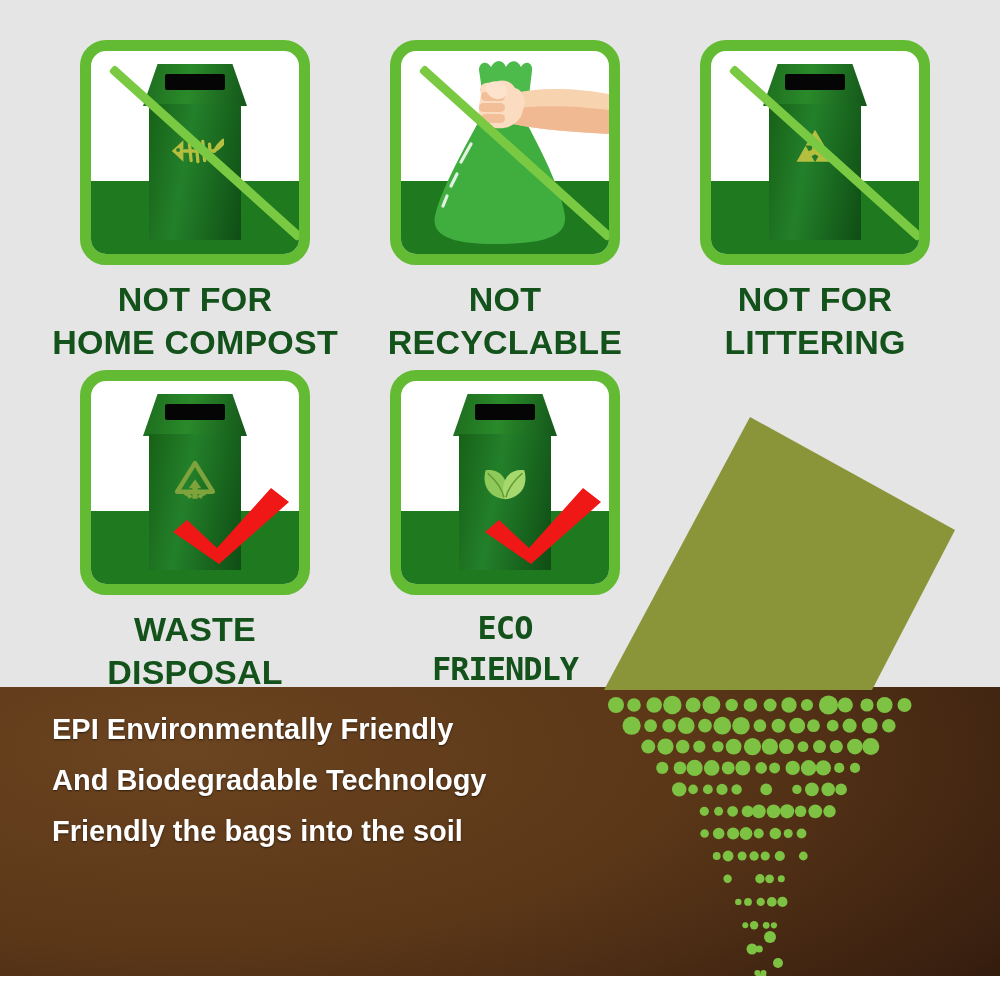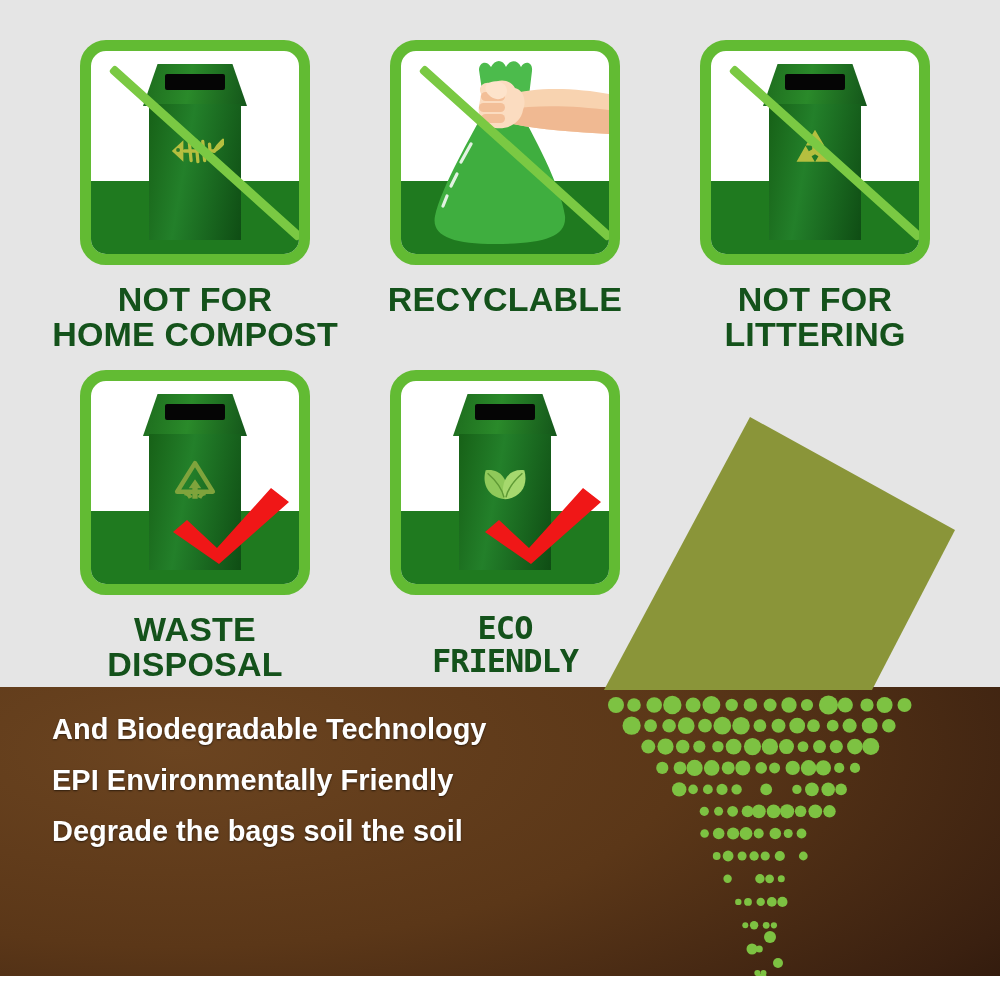--- a/index.html
+++ b/index.html
@@ -81,21 +81,21 @@
   .caption{
     position:absolute;left:0;right:0;top:242px;
     text-align:center;
     color:#14521b;
     font-weight:700;
     line-height:1.02;
     letter-spacing:0.2px;
   }
   .caption .l1,.caption .l2{display:block;white-space:nowrap;}
   .caption .l1{font-size:34px;}
-  .caption .l2{font-size:34px;}
+  .caption .l2{font-size:34px;margin-top:8px;}
   .caption.mono{font-family:"DejaVu Sans Mono", monospace;font-weight:700;letter-spacing:-1px;}
   .caption.mono .l1{font-size:32px;}
   .caption.mono .l2{font-size:32px;}
 
   
   .olive-sheet{
     position:absolute;left:0;top:0;width:1000px;height:1000px;
     z-index:3;pointer-events:none;
   }
 
@@ -183,20 +183,21 @@
               <rect x="78" y="45" width="26" height="9" rx="4.5"></rect>
               <rect x="80" y="56" width="24" height="9" rx="4.5"></rect>
             </g>
 
             <path d="M86 26 C94 20 106 24 106 33 C106 40 98 43 92 40 C86 37 82 30 86 26 Z" fill="#fde3cb"></path>
           </svg>
         </div>
         <div class="slash"></div>
       </div>
       <div class="caption">
+        <span class="l1">NOT</span>
         <span class="l2">RECYCLABLE</span>
       </div>
     </div>
 
     <div class="icon-cell r1 c3">
       <div class="icon-frame">
         <div class="ground"></div>
         <div class="bin">
           <div class="lid"></div>
           <div class="slot"></div>
@@ -392,19 +393,19 @@
           <circle cx="757.4" cy="286.0" r="3.1"></circle>
           <circle cx="763.5" cy="286.0" r="3.0"></circle>
           <circle cx="770" cy="250" r="6"></circle>
           <circle cx="752" cy="262" r="5.5"></circle>
           <circle cx="778" cy="276" r="5"></circle>
           <circle cx="762" cy="292" r="5.5"></circle>
         </g>
     </svg>
 
     <div class="soil-text">
+      <span class="line">EPI Environmentally Friendly</span>
       <span class="line">And Biodegradable Technology</span>
-      <span class="line">EPI Environmentally Friendly</span>
-      <span class="line">Degrade the bags soil the soil</span>
+      <span class="line">Friendly the bags into the soil</span>
     </div>
   </div>
 
 </div>
 
 </body></html>

